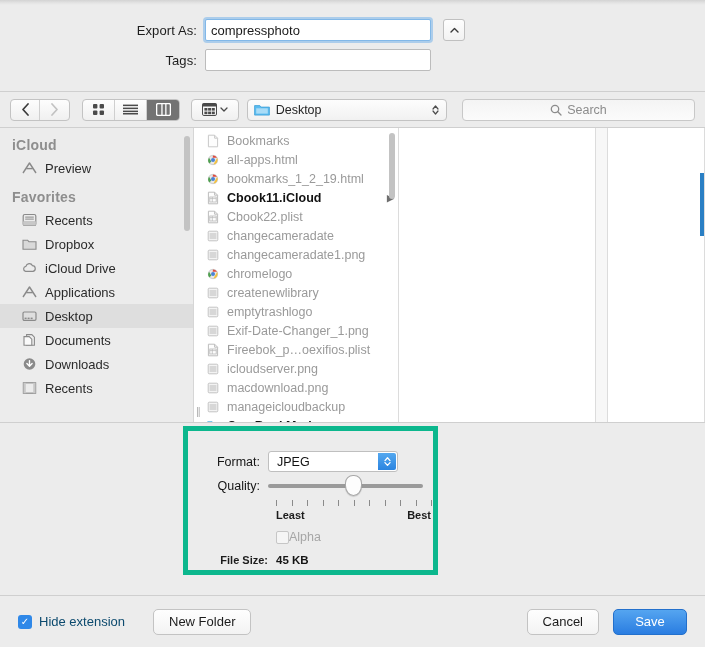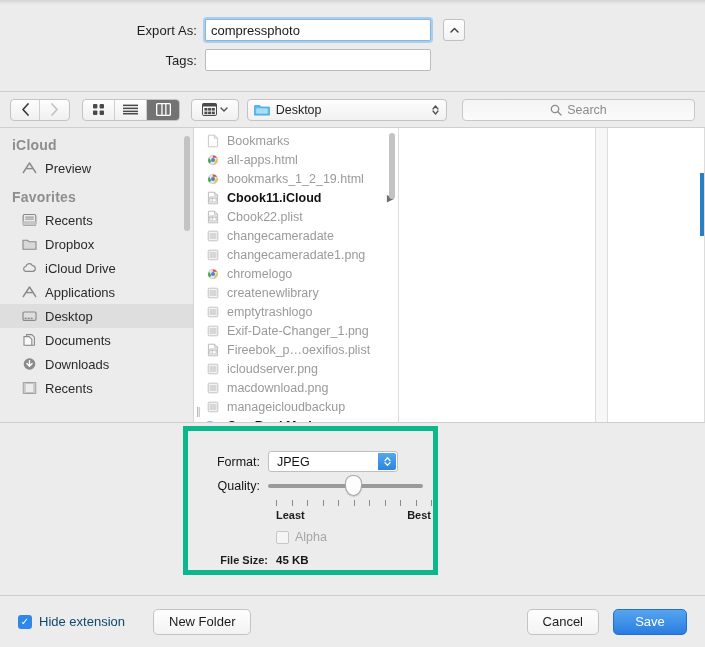--- a/index.html
+++ b/index.html
@@ -190,21 +190,21 @@
     margin-left: 66px; margin-top: 1px; }
   .ticks i {
     position: absolute; top: 0; width: 1px; height: 6px; background: #8a8a8a;
   }
   .ends {
     display: flex; justify-content: space-between;
     width: 155px; margin-left: 66px; margin-top: 2px;
     font-size: 11px; color: #1c1c1c; font-weight: bold;
   }
   .alpha-row {
-    display: flex; align-items: center; gap: 6px;
+    display: flex; align-items: center; 
     margin-left: 66px; margin-top: 9px;
   }
   .cbox {
     width: 13px; height: 13px; border: 1px solid #c6c6c6;
     border-radius: 2px; background: #f5f5f5;
   }
   .alpha-label { font-size: 12.5px; color: #a6a6a6; }
   .fs-row { display: flex; align-items: center; margin-top: 10px; }
   .fs-label {
     width: 66px; text-align: right; padding-right: 8px;

